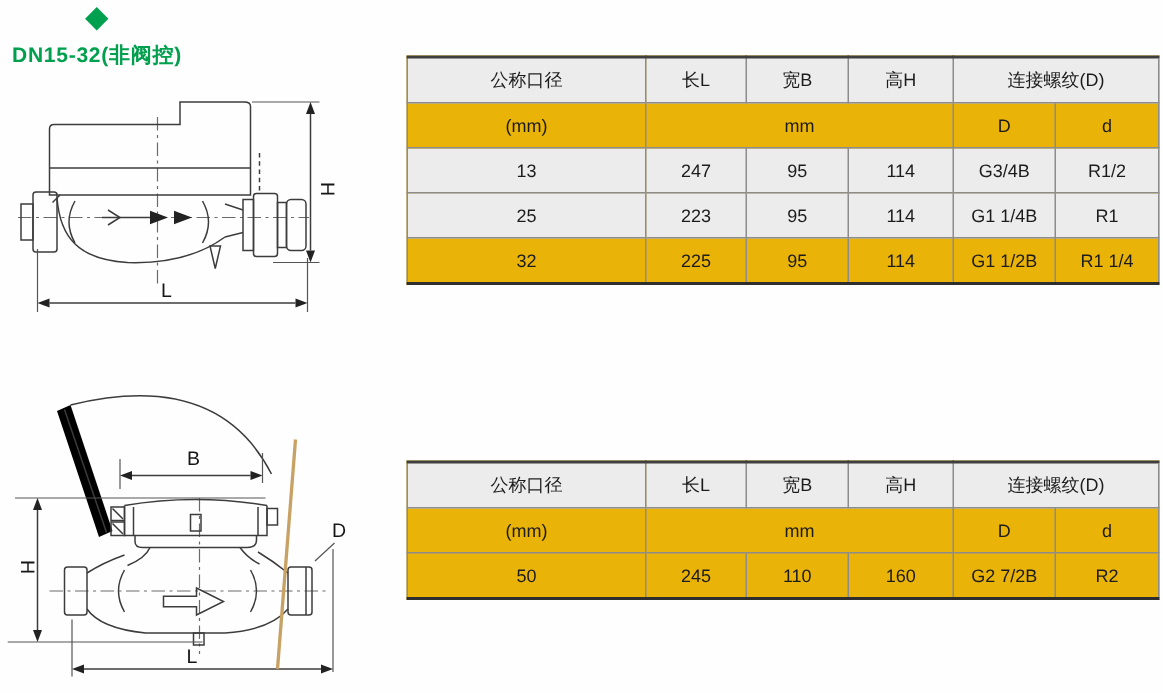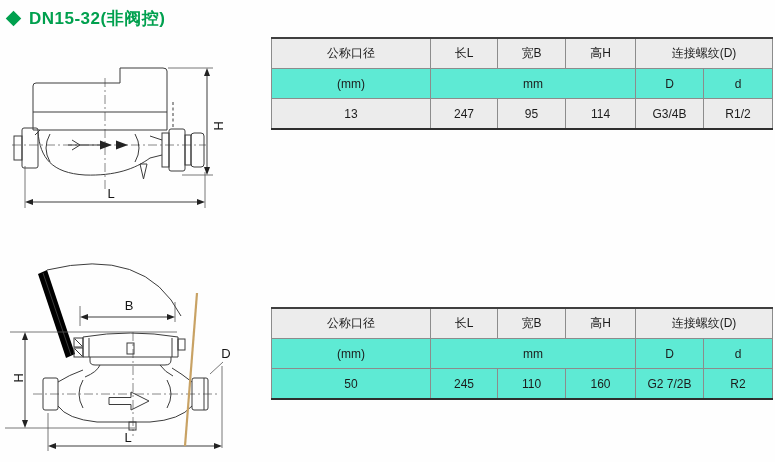--- a/index.html
+++ b/index.html
@@ -1,40 +1,40 @@
 <!DOCTYPE html>
 <html style="--accent: #00a04e;"><head>
 <meta charset="utf-8">
 <style>
   html,body { margin:0; padding:0; background:#fff; }
   .page { position:relative; width:775px; height:462px; background:#fefefe;
           font-family:"Liberation Sans", sans-serif; overflow:hidden; }
 
   .sec-title { position:absolute; display:flex; align-items:center; gap:10px;
-               color:var(--accent,#00a04e); font-weight:bold; font-size:17px;
-               letter-spacing:.5px; }
+               color:var(--accent,#00a04e); font-weight:bold; font-size:14px;
+               letter-spacing:.5px;flex-direction:column; }
   .sec-title .diamond { width:11px; height:11px; background:var(--accent,#00a04e);
                transform:rotate(45deg); flex:0 0 auto; }
   .title-1 { left:8px; top:7px; }
   .title-2 { left:8px; top:231px; }
 
   .drawing { position:absolute; }
   .d1 { left:10px; top:40px; }
   .d2 { left:5px;  top:258px; }
   .drawing path, .drawing rect, .drawing line, .drawing polyline
         { fill:none; stroke:#3c3c3c; stroke-width:1; }
   .drawing .cl { stroke:#6a6a6a; stroke-width:.8; stroke-dasharray:9 3 2 3; }
   .drawing .ext { stroke:#555; stroke-width:.8; }
   .drawing .arr { fill:#222; stroke:none; }
   .drawing text { font-family:"Liberation Sans", sans-serif; font-size:13px;
                   fill:#161616; stroke:none; }
   .drawing .tan { stroke:#c8a264; stroke-width:2.2; }
 
   .spec-table { position:absolute; border-collapse:collapse; table-layout:fixed;
-                background:#5eead4; font-size:12px; color:#1c1c1c;
+                background:#eab308; font-size:12px; color:#1c1c1c;
                 border-left:1px solid #5a5a5a; border-right:1px solid #5a5a5a;
                 border-top:2px solid #3f3f3f; border-bottom:2px solid #2e2e2e; }
   .spec-table td { border:1px solid #8c8c8c; text-align:center; vertical-align:middle;
                    height:29px; padding:0 2px; font-weight:normal; }
   .spec-table tr.gray td { background:#ececec; }
   .t1 { left:271px; top:37px;  width:501px; }
   .t2 { left:271px; top:307px; width:501px; }
 </style>
 </head>
 <body>
@@ -122,20 +122,36 @@
         <td>d</td>
       </tr>
       <tr class="gray">
         <td>13</td>
         <td>247</td>
         <td>95</td>
         <td>114</td>
         <td>G3/4B</td>
         <td>R1/2</td>
       </tr>
+      <tr class="gray">
+        <td>25</td>
+        <td>223</td>
+        <td>95</td>
+        <td>114</td>
+        <td>G1 1/4B</td>
+        <td>R1</td>
+      </tr>
+      <tr>
+        <td>32</td>
+        <td>225</td>
+        <td>95</td>
+        <td>114</td>
+        <td>G1 1/2B</td>
+        <td>R1 1/4</td>
+      </tr>
     </tbody>
   </table>
 
 
   <svg class="drawing d2" width="235" height="200" viewBox="0 0 235 200">
     <g>
       <path class="cl" d="M128,74 V178"></path>
       <path class="cl" d="M28,136 H212"></path>
     </g>
     <g>

